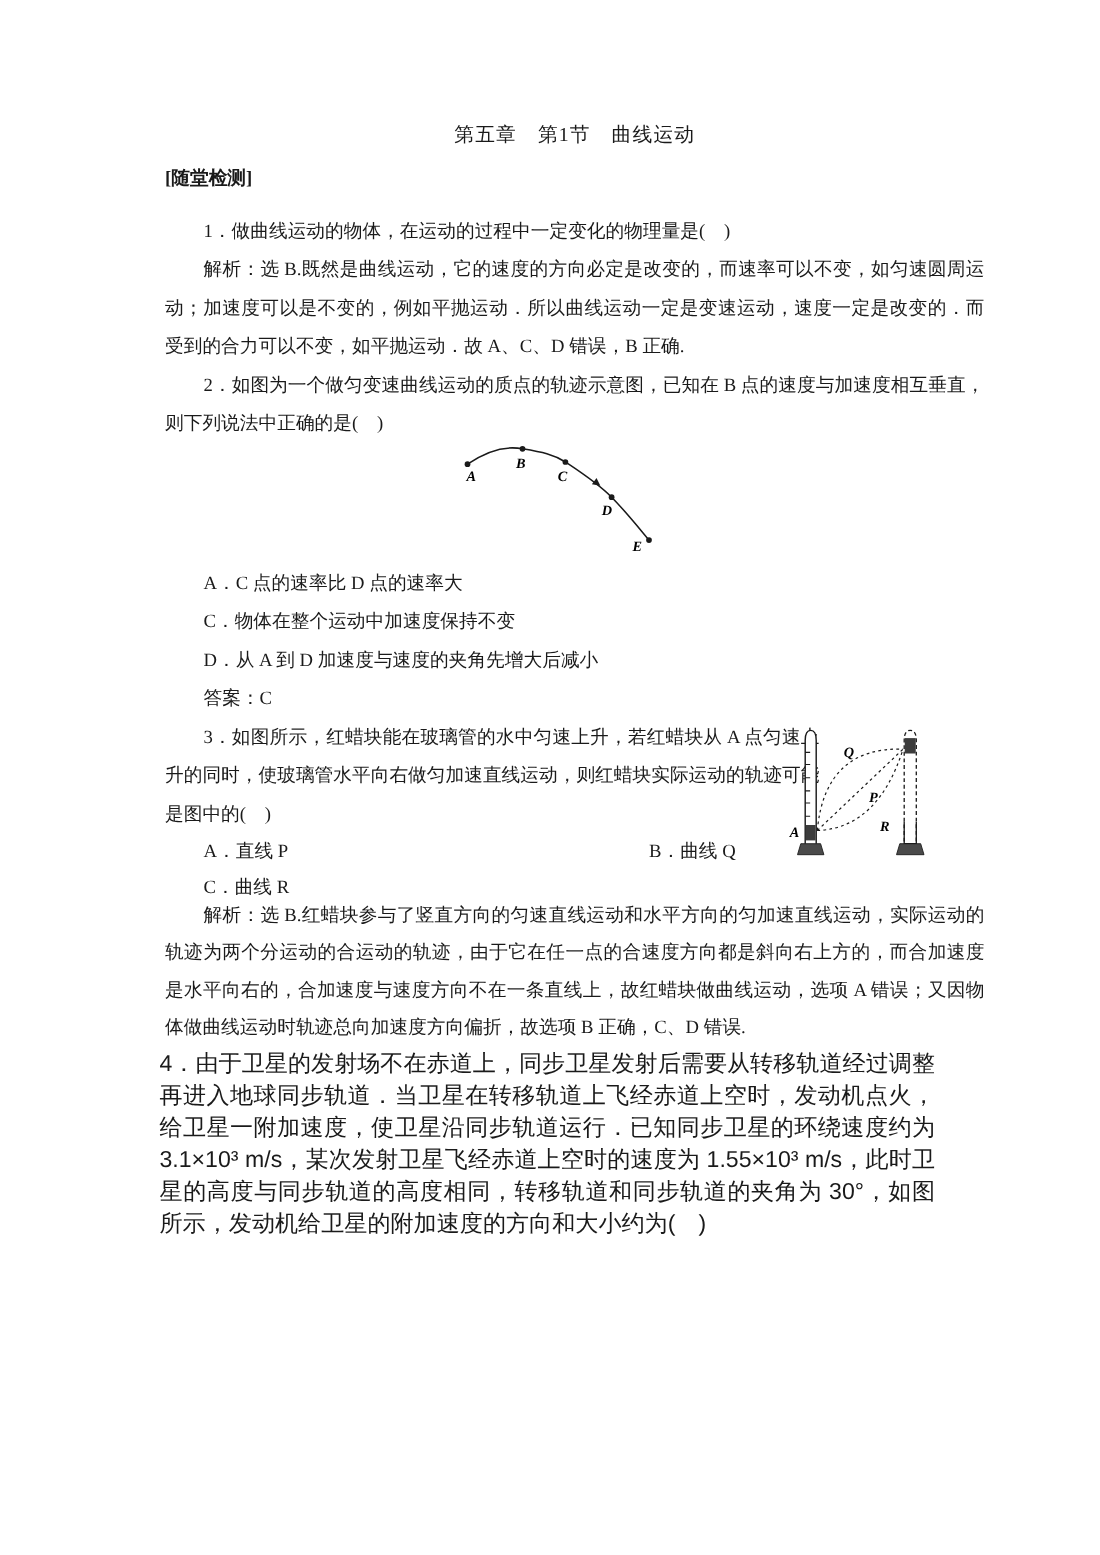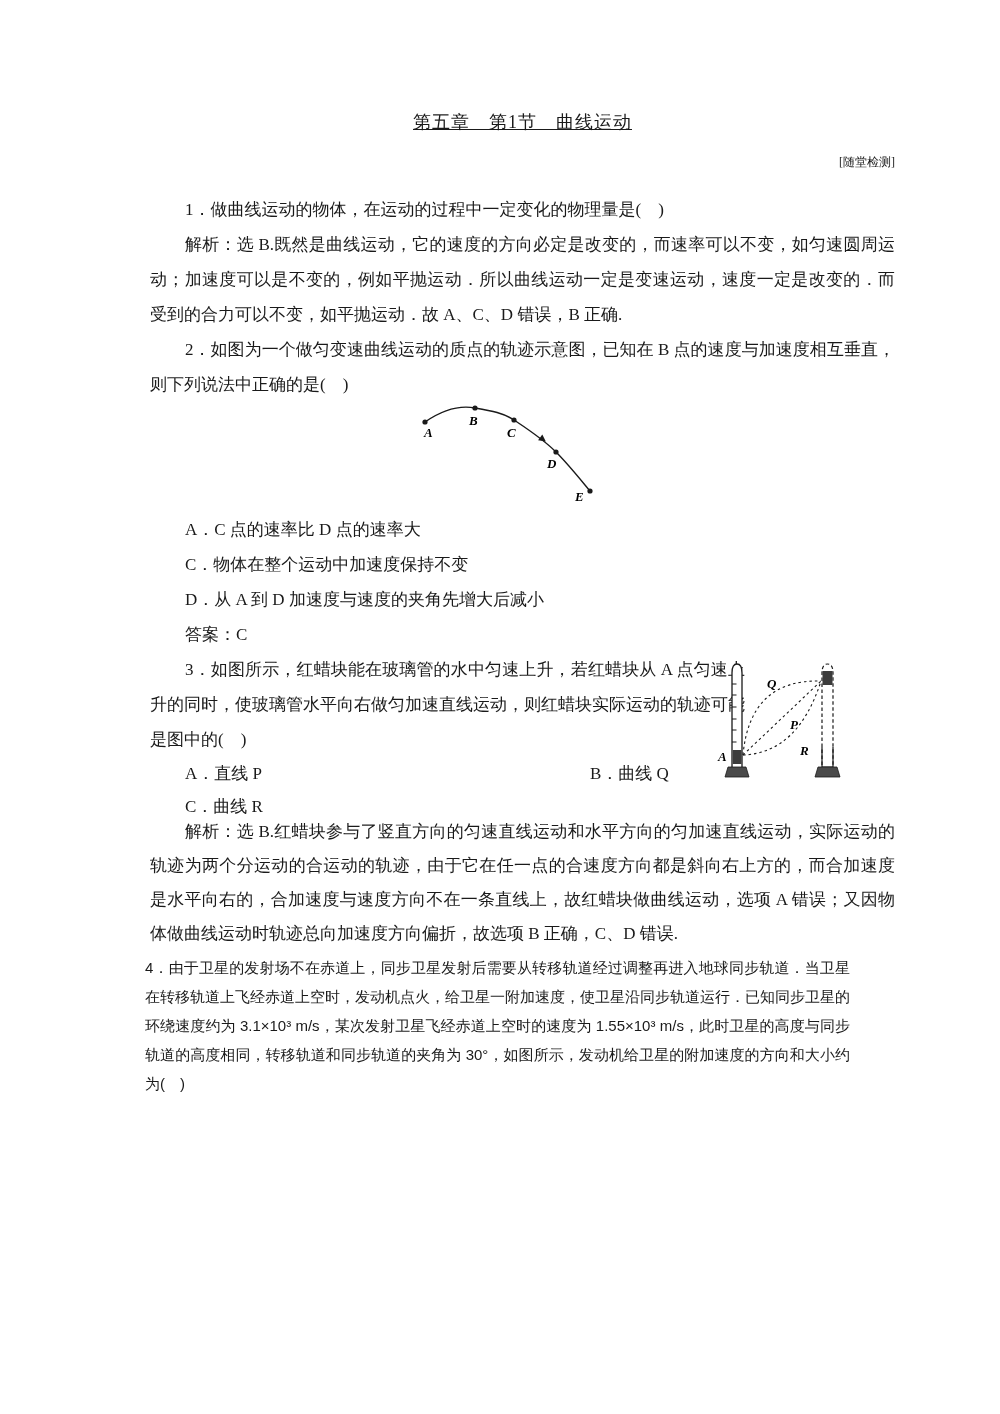--- a/index.html
+++ b/index.html
@@ -9,25 +9,25 @@
     margin:0 auto;
     background:#ffffff;
     box-sizing:border-box;
     padding:108px 105px 0 150px;
     font-family:"Liberation Serif","DejaVu Serif",serif;
     font-size:17px;color:#1a1a1a;
     overflow:hidden;
   }
   .doc-title{
     text-align:center;line-height:28px;margin:0 0 12px 0;
-    font-size:18px;letter-spacing:1px;text-decoration:underline;
+    font-size:18px;letter-spacing:1px;
   }
   .doc-section{
-    text-align:right;line-height:28px;margin:0 0 16px 0;
-    font-weight:normal;font-size:12px;
+    text-align:left;line-height:28px;margin:0 0 16px 0;
+    font-weight:bold;font-size:17px;
   }
   .stem{margin:0;line-height:35px;text-indent:35px;text-align:justify;}
   .options-grid{
     display:grid;grid-template-columns:405px auto;
     margin:0 0 0 35px;line-height:34px;
   }
   .options-col{margin:0 0 0 35px;line-height:35px;}
   .options-col div{white-space:nowrap;}
   .analysis{margin:0;line-height:35px;text-indent:35px;text-align:justify;}
   .analysis .lbl,.answer .lbl{font-weight:normal;}
@@ -35,21 +35,21 @@
   .fig1{display:block;margin:-8px 0 0 255px;}
   .q3{position:relative;}
   .q3 .stem{width:595px;}
   .q3 .options-grid{line-height:33px;}
   .fig2{position:absolute;left:562px;top:5px;}
   .analysis2{margin-top:-8px;line-height:34px;}
   .q4stem{
     margin:2px 0 0 -5px;width:705px;
     line-height:29px;text-indent:0;text-align:justify;
     font-family:"Liberation Sans","DejaVu Sans",sans-serif;
-    font-size:15px;
+    font-size:21px;
   }
   svg text{font-family:"Liberation Serif","DejaVu Serif",serif;}
   .figlabel{font-style:italic;font-weight:bold;font-size:13px;}
 </style>
 </head>
 <body>
 
 <div class="page">
 
   <div class="doc-title">第五章　第1节　曲线运动</div>

